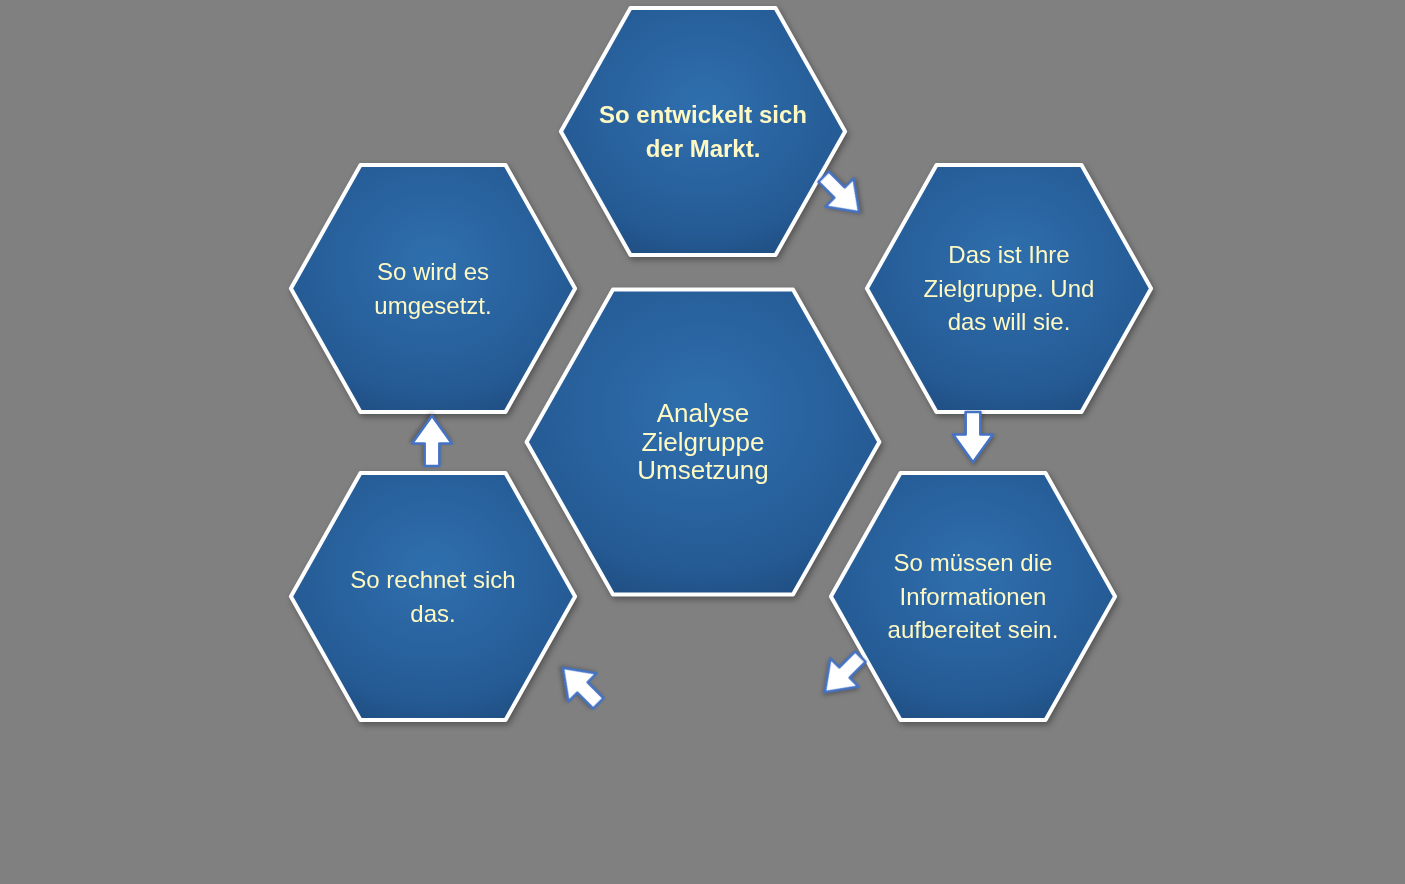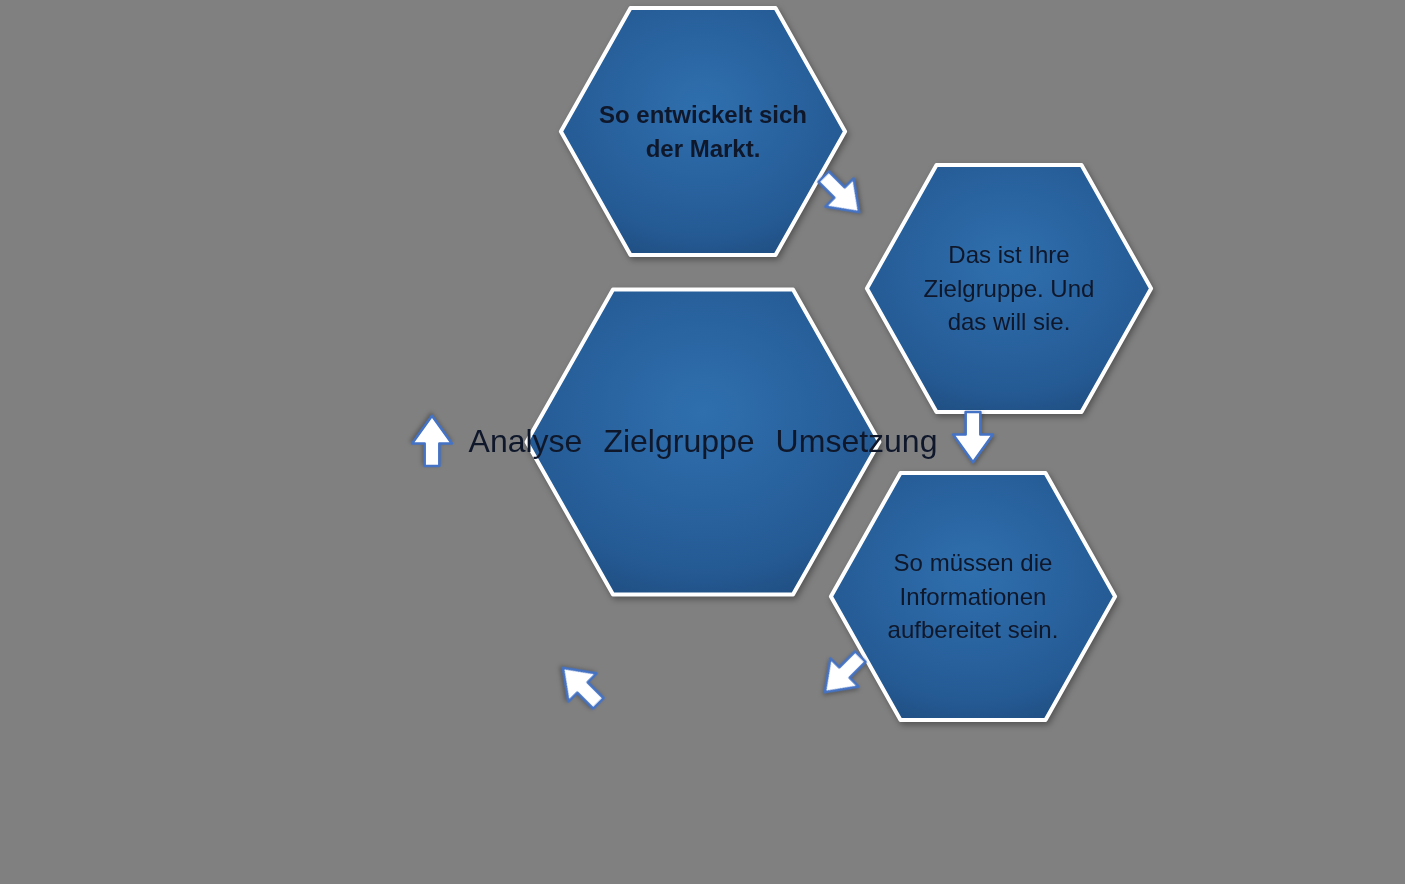--- a/index.html
+++ b/index.html
@@ -33,31 +33,30 @@
     stroke-linejoin: round;
   }
 
   .hex-label {
     position: absolute;
     inset: 0;
     display: flex;
     align-items: center;
     justify-content: center;
     text-align: center;
-    color: #0f172a;
+    color: #fef9c3;
     font-size: 24px;
     line-height: 1.4;
     padding: 12px 38px;
   }
   .hex-label.bold { font-weight: bold; }
 
   .center-lines {
-    flex-direction: row;
-    gap: 21px;
-    font-size: 32px;
+    flex-direction: column;
+    font-size: 26px;
     line-height: 1.1;
     padding: 12px 70px;
   }
 
   .arrow {
     position: absolute;
     width: 52px;
     height: 58px;
   }
   .arrow svg {
@@ -103,21 +102,33 @@
   </div>
 
   <div class="hex" style="left:828px; top:470px; width:290px; height:253px;">
     <svg class="shape" viewBox="0 0 200 174" preserveAspectRatio="none">
       <polygon points="50,2 150,2 198,87 150,172 50,172 2,87"></polygon>
     </svg>
     <div class="hex-label">So müssen die Informationen aufbereitet sein.</div>
   </div>
 
 
+  <div class="hex" style="left:288px; top:470px; width:290px; height:253px;">
+    <svg class="shape" viewBox="0 0 200 174" preserveAspectRatio="none">
+      <polygon points="50,2 150,2 198,87 150,172 50,172 2,87"></polygon>
+    </svg>
+    <div class="hex-label">So rechnet sich das.</div>
+  </div>
 
+  <div class="hex" style="left:288px; top:162px; width:290px; height:253px;">
+    <svg class="shape" viewBox="0 0 200 174" preserveAspectRatio="none">
+      <polygon points="50,2 150,2 198,87 150,172 50,172 2,87"></polygon>
+    </svg>
+    <div class="hex-label">So wird es umgesetzt.</div>
+  </div>
 
   <div class="hex" style="left:523px; top:286px; width:360px; height:312px;">
     <svg class="shape" viewBox="0 0 200 174" preserveAspectRatio="none">
       <polygon points="50,2 150,2 198,87 150,172 50,172 2,87"></polygon>
     </svg>
     <div class="hex-label center-lines">
       <div>Analyse</div>
       <div>Zielgruppe</div>
       <div>Umsetzung</div>
     </div>

